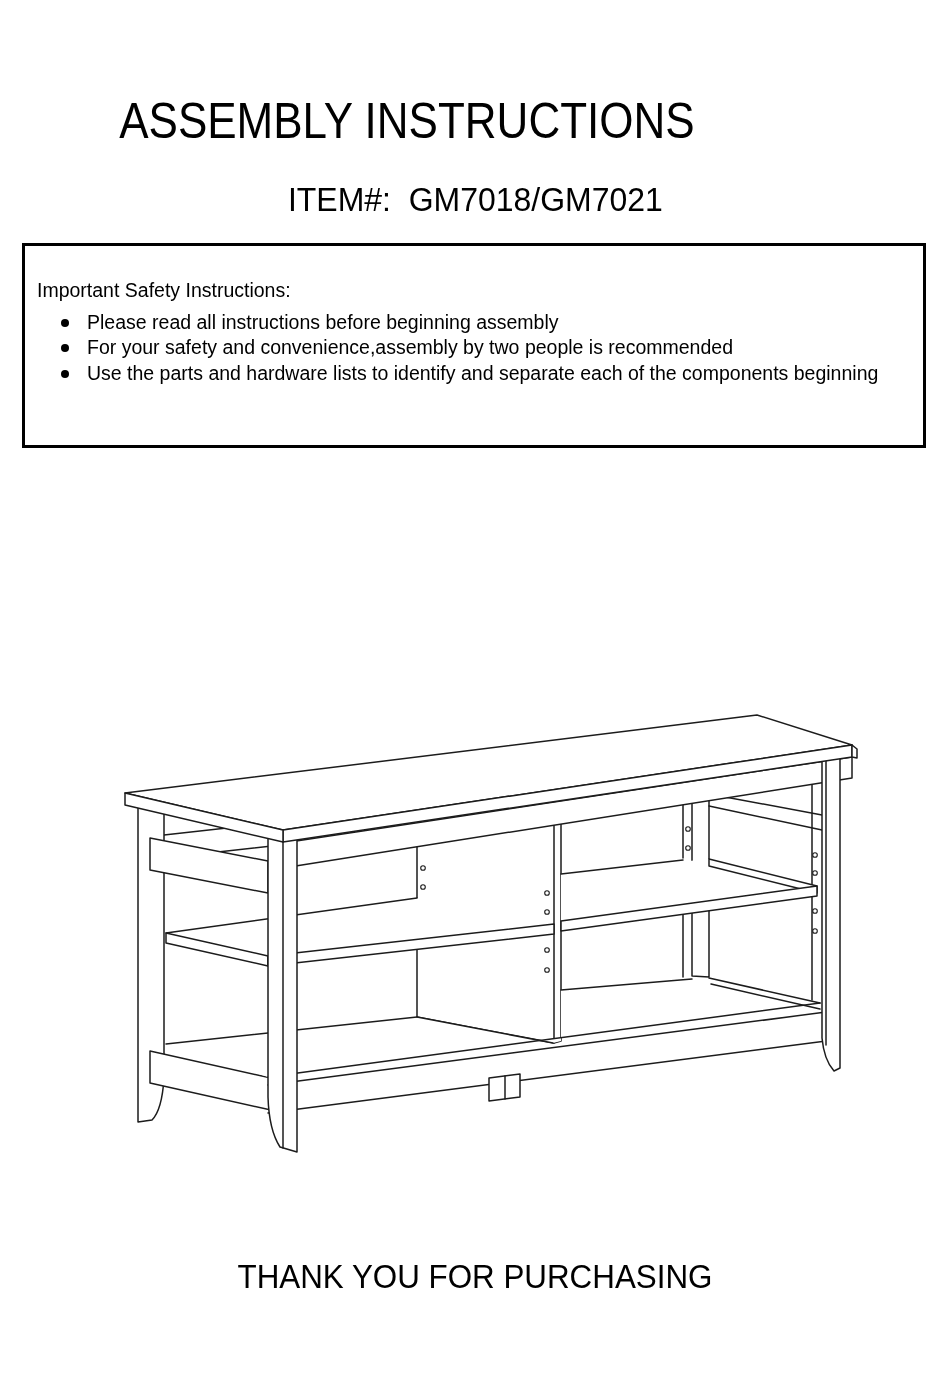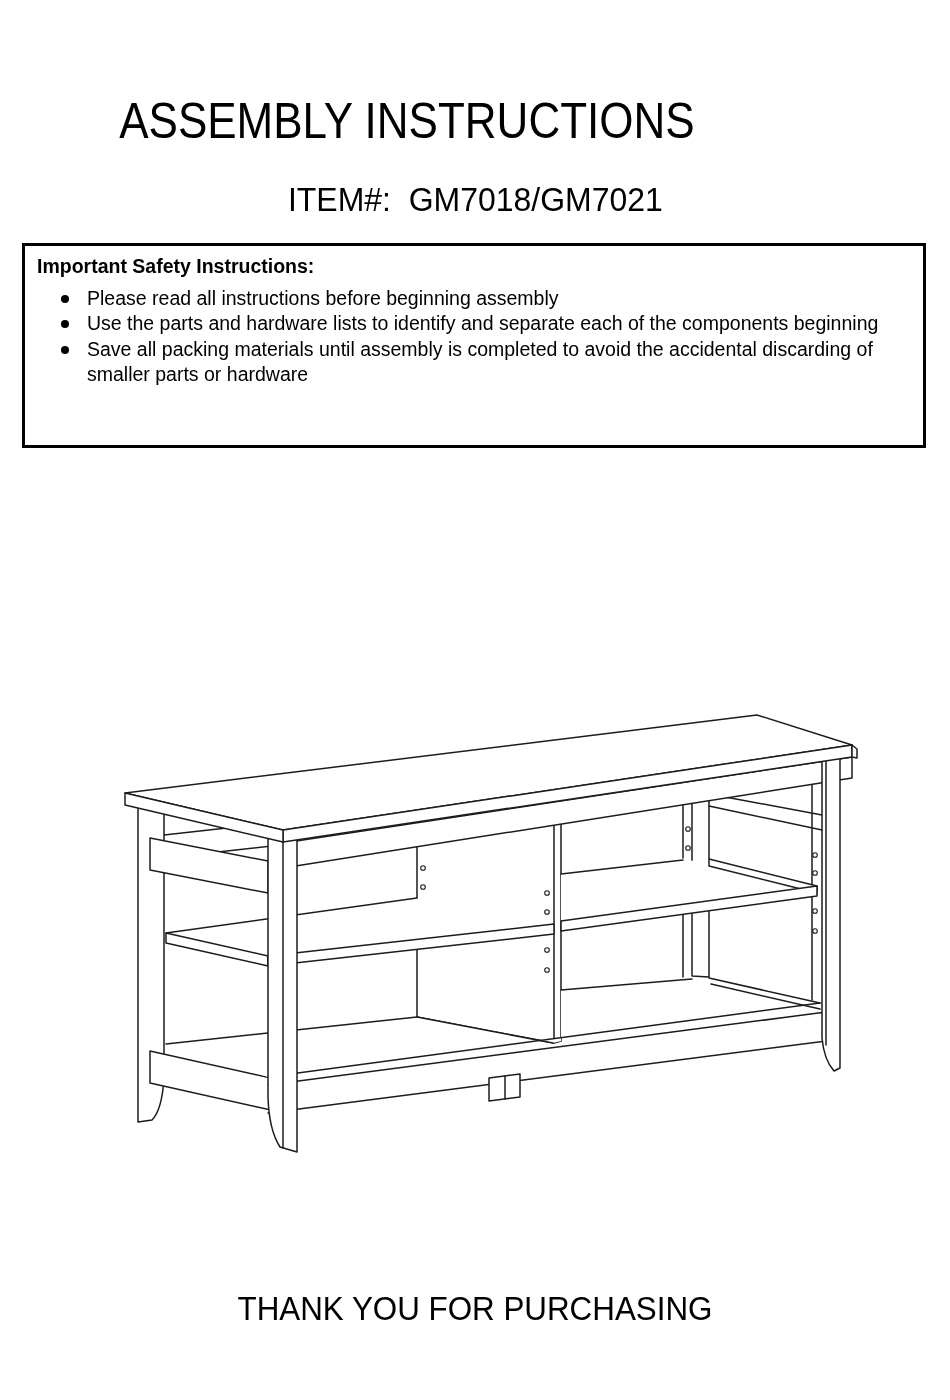--- a/index.html
+++ b/index.html
@@ -16,47 +16,47 @@
     position:absolute;top:180px;left:0;width:950px;text-align:center;
     font-size:34px;font-weight:400;white-space:pre;
   }
   .item-line .stretch{display:inline-block;transform:scaleX(0.94);transform-origin:50% 50%;}
   .safety-box{
     position:absolute;left:22px;top:243px;width:904px;height:205px;
     border:3px solid #000;box-sizing:border-box;
     padding:8px 14px 10px 12px;
     font-size:19.5px;line-height:25.6px;
   }
-  .safety-heading{font-weight:700;}
+  .safety-heading{font-weight:400;margin-top:24px;}
   .safety-list{margin:6px;padding:0;list-style:none;}
   .safety-list li{position:relative;padding-left:44px;}
   .safety-list li:before{
     content:"";position:absolute;left:18px;top:9px;width:8px;height:8px;
     border-radius:50%;background:#000;
   }
   .diagram-wrap{position:absolute;left:0;top:0;width:950px;height:1400px;}
   .footer-line{
-    position:absolute;top:1290px;left:0;width:950px;text-align:center;
+    position:absolute;top:1258px;left:0;width:950px;text-align:center;
     font-size:33px;font-weight:400;white-space:pre;
   }
   .footer-line .stretch{display:inline-block;transform:scaleX(0.95);transform-origin:50% 50%;}
 </style>
 </head>
 <body>
 
 <div class="page-title"><span class="stretch">ASSEMBLY INSTRUCTIONS</span></div>
 
 <div class="item-line"><span class="stretch">ITEM#:  GM7018/GM7021</span></div>
 
 <div class="safety-box">
   <div class="safety-heading">Important Safety Instructions:</div>
   <ul class="safety-list">
     <li>Please read all instructions before beginning assembly</li>
+    <li>For your safety and convenience,assembly by two people is recommended</li>
     <li>Use the parts and hardware lists to identify and separate each of the components beginning</li>
-    <li>Save all packing materials until assembly is completed to avoid the accidental discarding of smaller parts or hardware</li>
   </ul>
 </div>
 
 <div class="diagram-wrap">
 <svg width="950" height="1400" viewBox="0 0 950 1400" xmlns="http://www.w3.org/2000/svg">
   <g stroke="#1c1c1c" stroke-width="1.5" fill="none" stroke-linejoin="round" stroke-linecap="round">
 
     <g>
       <path d="M164,835 L683,777 M164,858 L683,800"></path>
     </g>

